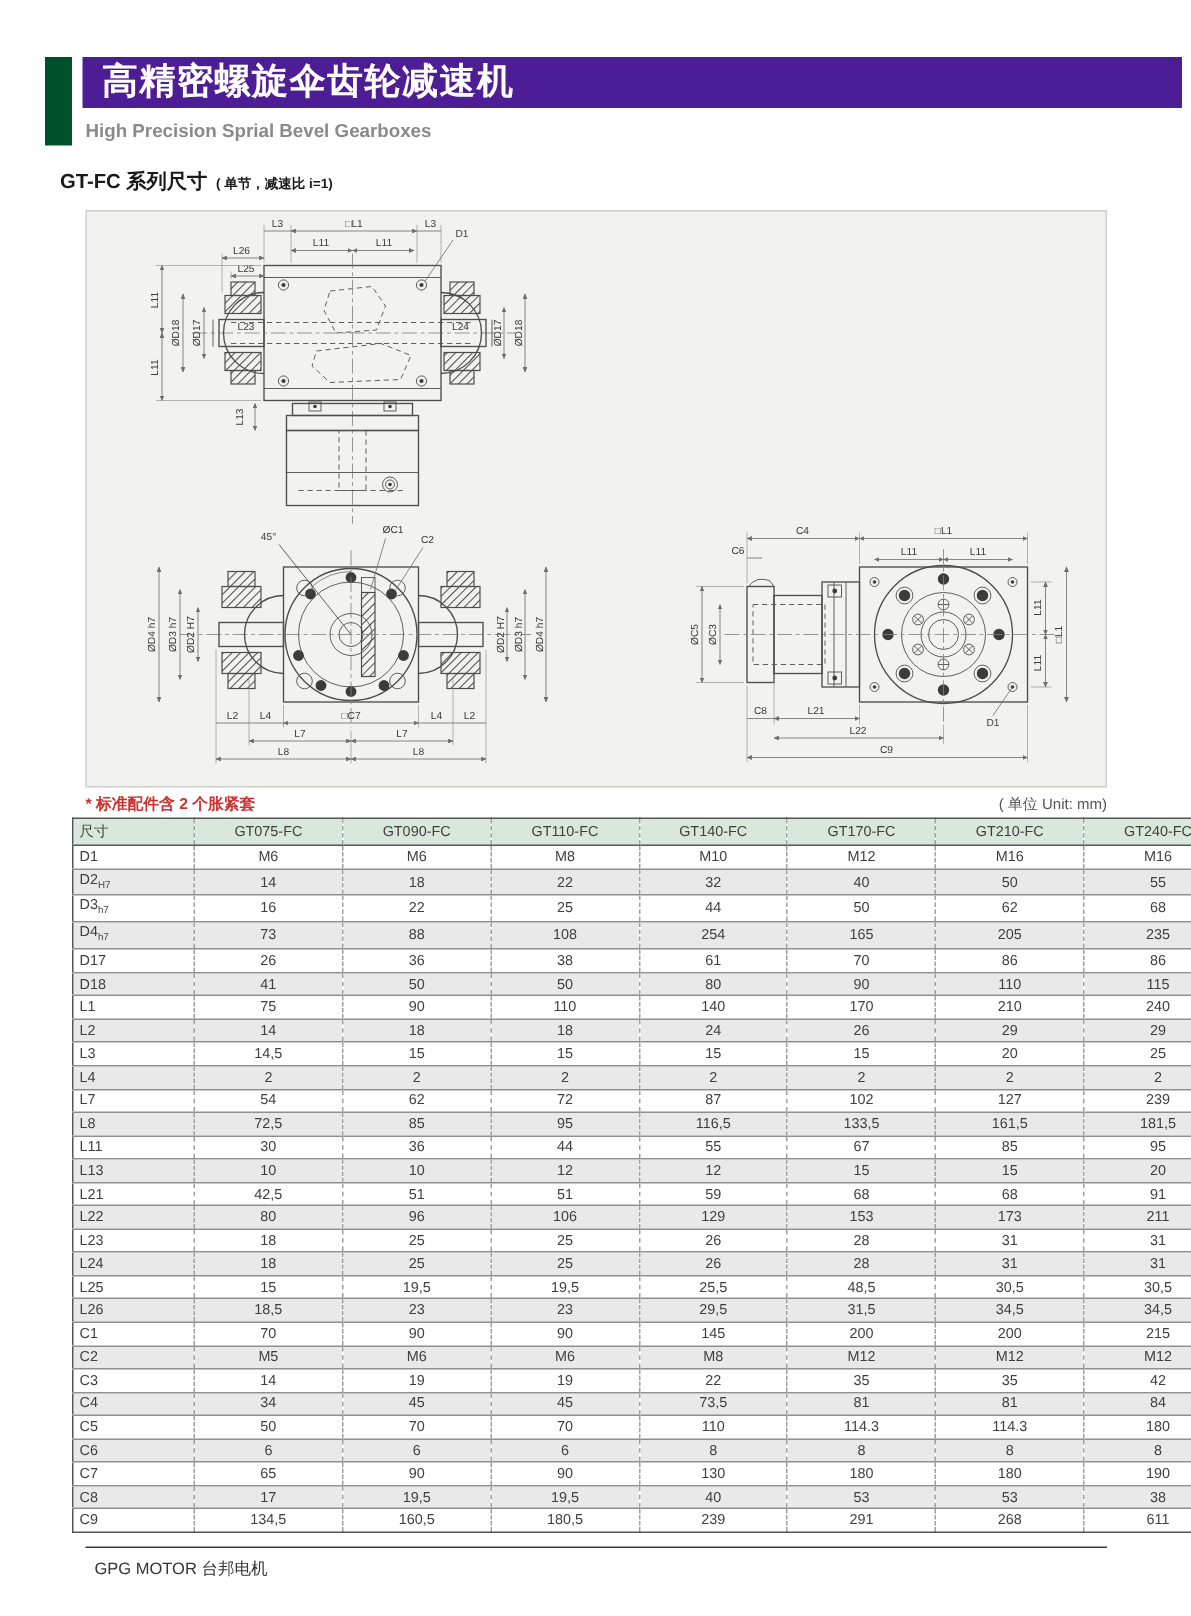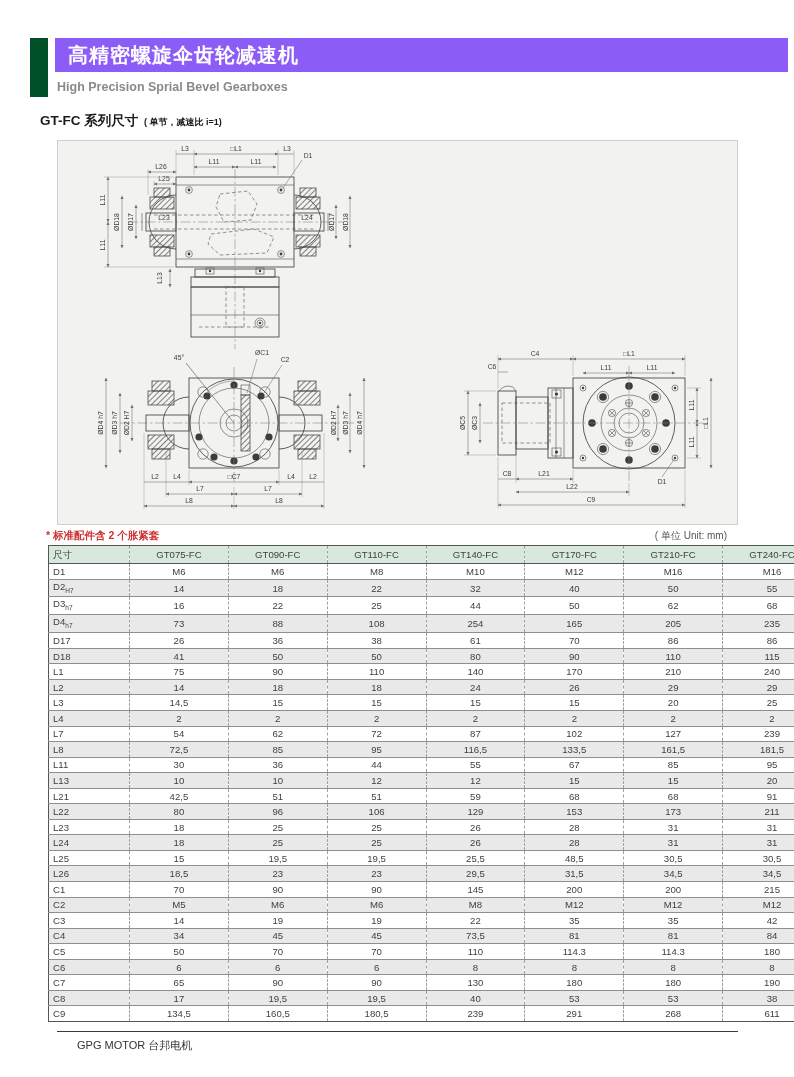--- a/index.html
+++ b/index.html
@@ -1,56 +1,56 @@
 <!DOCTYPE html>
 <html><head>
 <meta charset="utf-8">
 <style>
   html,body{margin:0;padding:0;background:#fff;}
   .page{position:relative;width:794px;height:1077px;background:#fff;overflow:hidden;
         font-family:"Liberation Sans",sans-serif;color:#333;}
   
   .accent-strip{position:absolute;left:30px;top:38px;width:18px;height:59px;background:#00512a;}
-  .title-bar{position:absolute;left:55px;top:38px;width:733px;height:34px;background:#8b5cf6;
-             color:#fff;font-size:20px;font-weight:bold;line-height:34px;padding-left:13px;
+  .title-bar{position:absolute;left:55px;top:38px;width:733px;height:34px;background:#4c1d95;
+             color:#fff;font-size:24px;font-weight:bold;line-height:34px;padding-left:13px;
              box-sizing:border-box;letter-spacing:1px;}
   .subtitle{position:absolute;left:57px;top:80px;font-size:12.5px;font-weight:bold;color:#8a8a8a;}
   .section-title{position:absolute;left:40px;top:112px;font-size:13.5px;font-weight:bold;color:#1a1a1a;}
   .section-title .st-note{font-size:9px;margin-left:2px;}
   
   .drawing-box{position:absolute;left:57px;top:140px;width:681px;height:385px;
                background:#f2f2f0;border:1px solid #cfcfcc;box-sizing:border-box;}
   .lbl{font-family:"Liberation Sans",sans-serif;font-size:6.8px;fill:#3a3a3a;text-anchor:middle;}
   .ln{stroke:#4d4d4d;stroke-width:.9;fill:none}
   .fn{stroke:#4d4d4d;stroke-width:.6;fill:none}
   .hid{stroke:#5a5a5a;stroke-width:.65;fill:none;stroke-dasharray:3.5 2.5}
   .ctr{stroke:#828282;stroke-width:.55;fill:none;stroke-dasharray:10 2.5 2.5 2.5}
   .dim{stroke:#6e6e6e;stroke-width:.55;fill:none}
   .ext{stroke:#909090;stroke-width:.45}
   .hat{fill:url(#hatch);stroke:#4d4d4d;stroke-width:.8}
   .bolt{fill:#3c3c3c;stroke:none}
   
-  .note-row{position:absolute;left:46px;top:529px;width:681px;display:flex;justify-content:space-between;}
+  .note-row{position:absolute;left:57px;top:529px;width:681px;display:flex;justify-content:space-between;}
   .note-red{color:#cc3232;font-size:10.5px;font-weight:bold;}
   .note-unit{color:#555;font-size:10px;}
   
   table.dims{position:absolute;left:48px;top:545px;width:774px;border-collapse:collapse;
              table-layout:fixed;font-size:9.6px;color:#3f3f3f;}
   table.dims th,table.dims td{border-left:1px dashed #a0a0a0;border-top:1px solid #8f8f8f;
              text-align:center;padding:0;height:14.55px;line-height:13px;font-weight:normal;
              overflow:hidden;white-space:nowrap;}
   table.dims th{background:#d8e8dc;height:17px;border-top:none;}
   table.dims th:first-child,table.dims td:first-child{border-left:none;text-align:left;padding-left:4px;width:76px;}
   table.dims{border:1.5px solid #555;}
   table.dims tbody tr:nth-child(even) td{background:#e9e9e9;}
   table.dims thead tr th{border-bottom:1.4px solid #555;}
   table.dims sub{font-size:6.5px;}
   
   .footer-line{position:absolute;left:57px;top:1031px;width:681px;border-top:1.5px solid #3a3a3a;}
-  .footer-brand{position:absolute;left:77px;top:1038px;font-size:11px;color:#333;}
+  .footer-brand{position:absolute;left:63px;top:1038px;font-size:11px;color:#333;}
 </style>
 </head>
 <body>
 
 <div class="page">
 
   <div class="accent-strip"></div>
   <div class="title-bar">
     <span>高精密螺旋伞齿轮减速机</span>
   </div>

